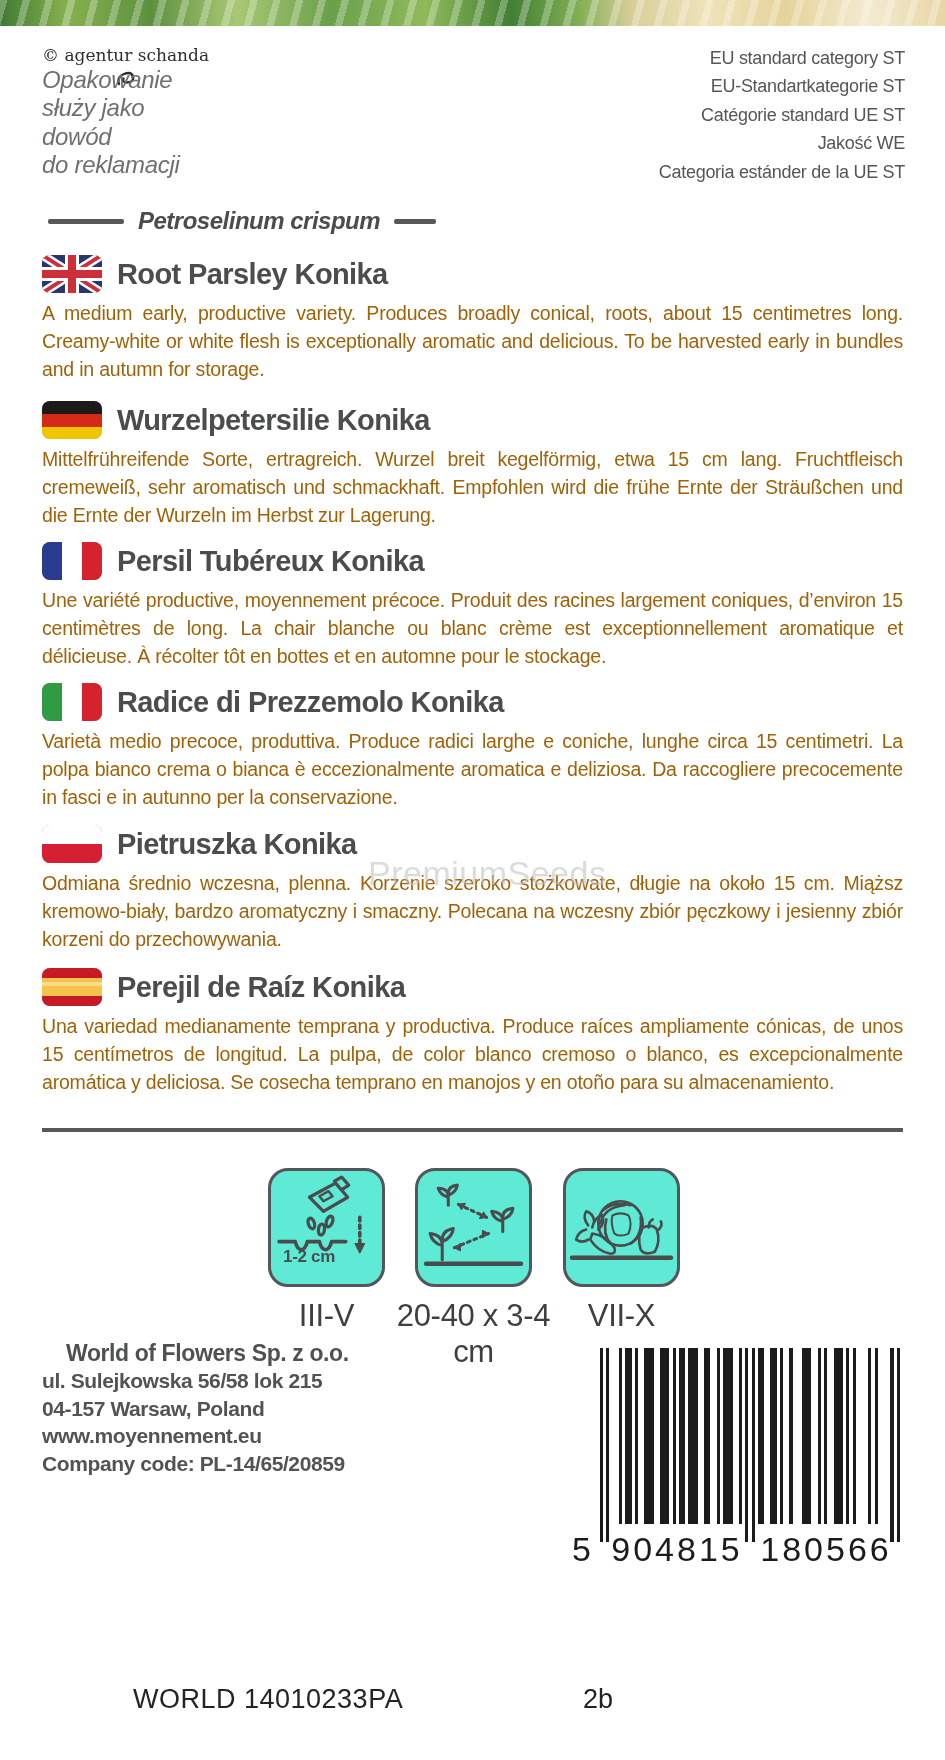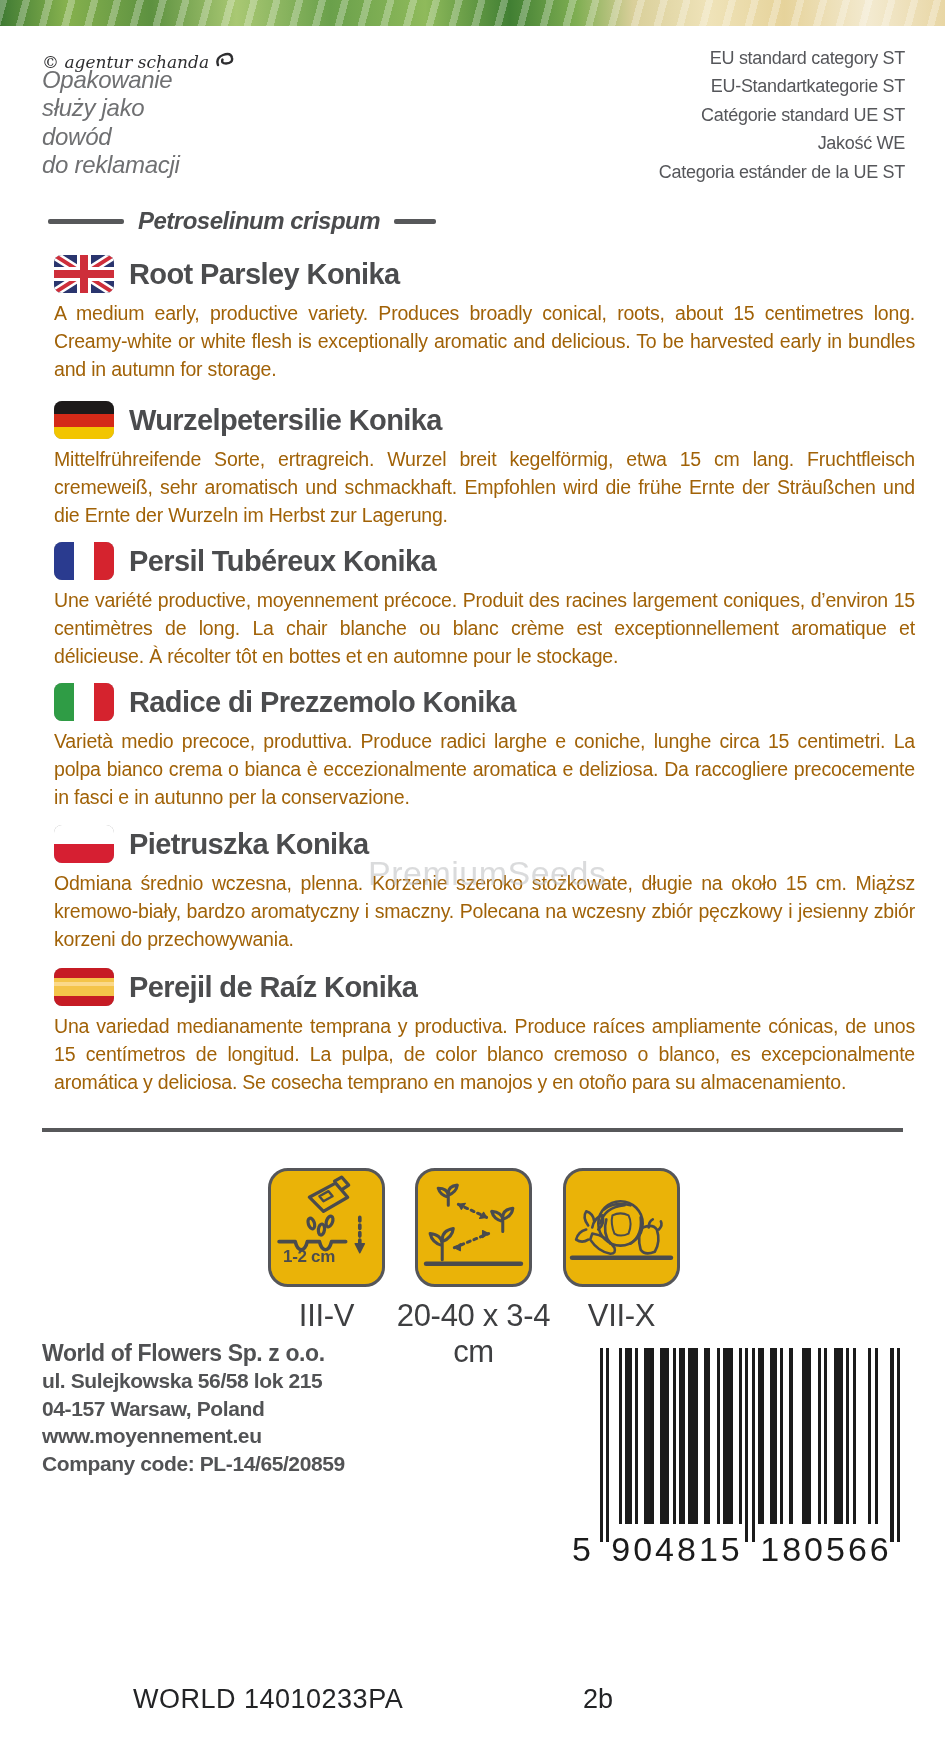--- a/index.html
+++ b/index.html
@@ -10,22 +10,22 @@
   }
   
   .photo-strip{
     position:absolute; left:0; top:0; width:945px; height:26px;
     background:
       repeating-linear-gradient(105deg, rgba(255,255,255,.28) 0 7px, rgba(0,0,0,0) 7px 22px),
       linear-gradient(90deg,#3f7a33 0%,#86b14e 7%,#5d9140 16%,#a9c873 25%,#6aa04b 35%,
         #8fba5b 45%,#417f33 54%,#7fae52 61%,#d9cf9a 67%,#efe3b9 75%,#e6d39b 83%,#f3ead0 92%,#e8d6a4 100%);
   }
   .credit{
-    position:absolute; left:42px; top:52px; font-size:17px; font-style:italic;
-    font-family:"DejaVu Serif", serif; color:#2e2e30; display:flex; align-items:center; gap:6px;
+    position:absolute; left:42px; top:45px; font-size:17px; 
+    font-family:"DejaVu Serif", serif; color:#2e2e30; display:flex; align-items:center; gap:6px;flex-direction:column;
   }
   .left-notes{
     position:absolute; left:42px; top:66px; font-size:24px; font-style:italic;
     color:#6f7072; line-height:28.4px; font-weight:300; letter-spacing:-0.3px;
   }
   .right-notes{
     position:absolute; right:40px; top:44px; text-align:right;
     font-size:18px; color:#55565a; line-height:28.4px; letter-spacing:-0.3px;
   }
   
@@ -33,21 +33,21 @@
     position:absolute; left:48px; top:200px; height:42px; display:flex; align-items:center;
   }
   .rule{ height:5px; background:#57585a; border-radius:2px; }
   .rule.l{ width:76px; }
   .rule.r{ width:42px; }
   .species-title{
     font-size:24px; font-weight:bold; font-style:italic; color:#4b4c4e;
     margin:0 14px; letter-spacing:-0.5px;
   }
   
-  .lang{ position:absolute; left:42px; width:861px;margin-left:12px; }
+  .lang{ position:absolute; left:42px; width:861px; }
   .lang-head{ display:flex; align-items:center; height:40px; }
   .flag{
     width:60px; height:38px; border-radius:8px; overflow:hidden; flex:0 0 auto;
     box-shadow:0 0 0 1px #9b9b9d inset; display:block;
   }
   .flag svg{ display:block; width:100%; height:100%; }
   .lang-title{
     font-size:29px; font-weight:bold; color:#4b4c4e; margin-left:15px;
     letter-spacing:-0.6px; white-space:nowrap;
   }
@@ -56,34 +56,34 @@
     text-align:justify; letter-spacing:-0.2px;
   }
   .watermark{
     position:absolute; left:368px; top:854px; font-size:34px; color:#c3c4c6;
     opacity:.6; letter-spacing:0.5px; pointer-events:none;
   }
   .divider{ position:absolute; left:42px; top:1128px; width:861px; height:4px; background:#57585a; }
   
   .picto-box{
     position:absolute; top:1168px; width:117px; height:119px;
-    border:3.5px solid #55565a; border-radius:20px; background:#eab308;
+    border:3.5px solid #55565a; border-radius:20px; background:#5eead4;
   }
   .picto-box svg{ display:block; width:100%; height:100%; }
   .picto-depth{
     position:absolute; left:12px; top:76px; font-size:17px; font-weight:bold; color:#4b4c4e;
     letter-spacing:-0.3px;
   }
   .picto-caption{
     position:absolute; top:1298px; text-align:center; font-size:31px; font-weight:normal;
     color:#3e3f41; letter-spacing:-0.3px;
   }
   
   .company{ position:absolute; left:42px; top:1340px; color:#525355; }
-  .company-name{ font-size:23px; font-weight:bold; letter-spacing:-0.4px; color:#4f5052; }
+  .company-name{ font-size:23px; font-weight:bold; letter-spacing:-0.4px; color:#4f5052;margin-left:24px; }
   .company-line{ font-size:21px; font-weight:bold; line-height:27.5px; letter-spacing:-0.4px; }
   .barcode{ position:absolute; left:600px; top:1348px; width:302px; height:232px; }
   .bars{ display:flex; align-items:flex-start; height:194px; }
   .bc-m{ width:3.17px; height:176px; }
   .bc-m.bar{ background:#1b1b1b; }
   .bc-m.guard{ height:194px; }
   .bc-digits span{
     position:absolute; top:182px; font-size:34px; color:#1b1b1b; letter-spacing:3px;
     font-weight:500; text-align:center;
   }

